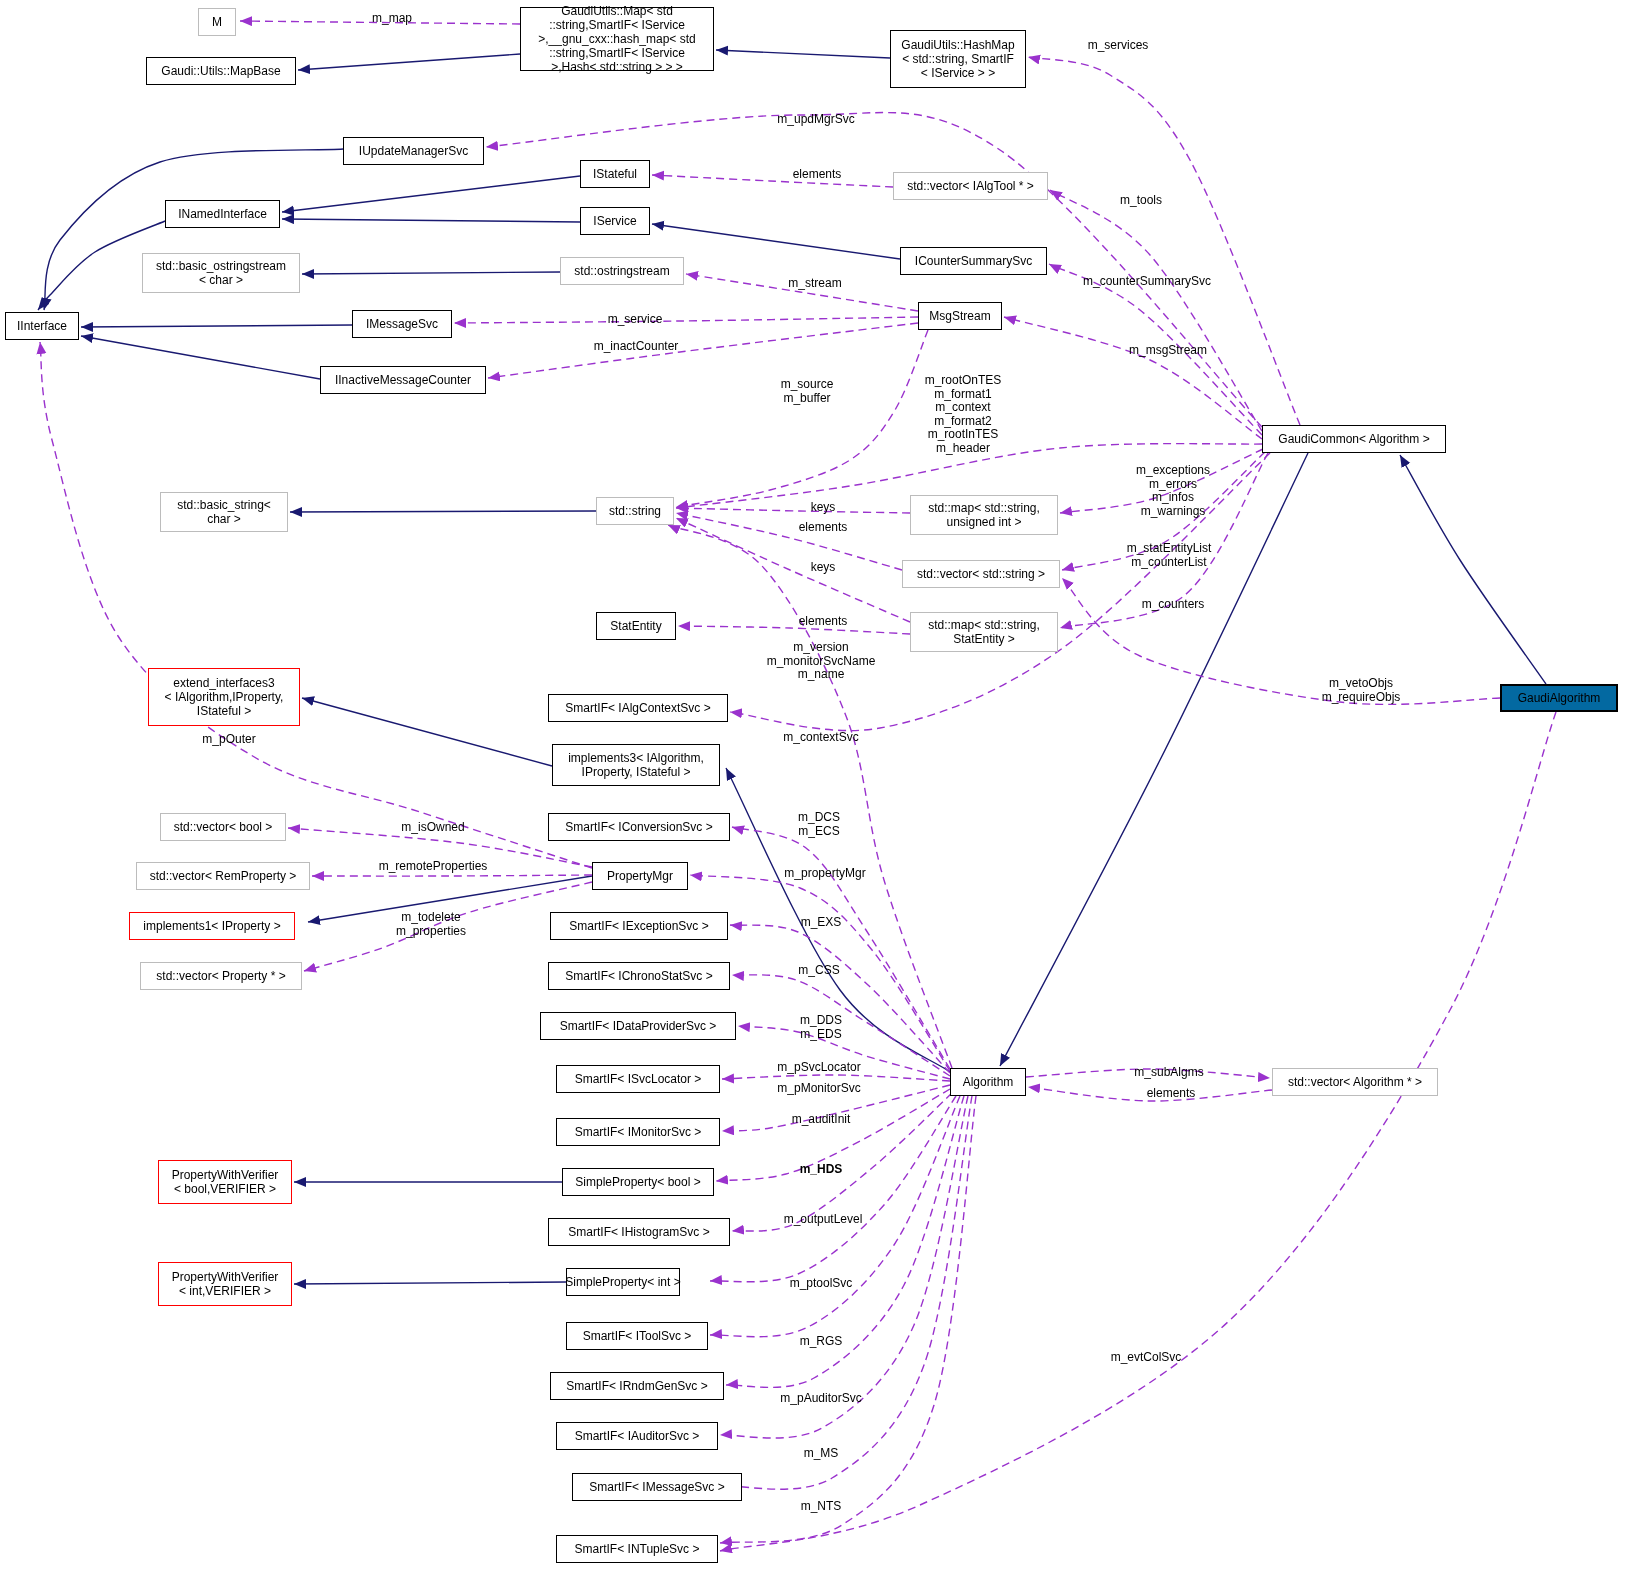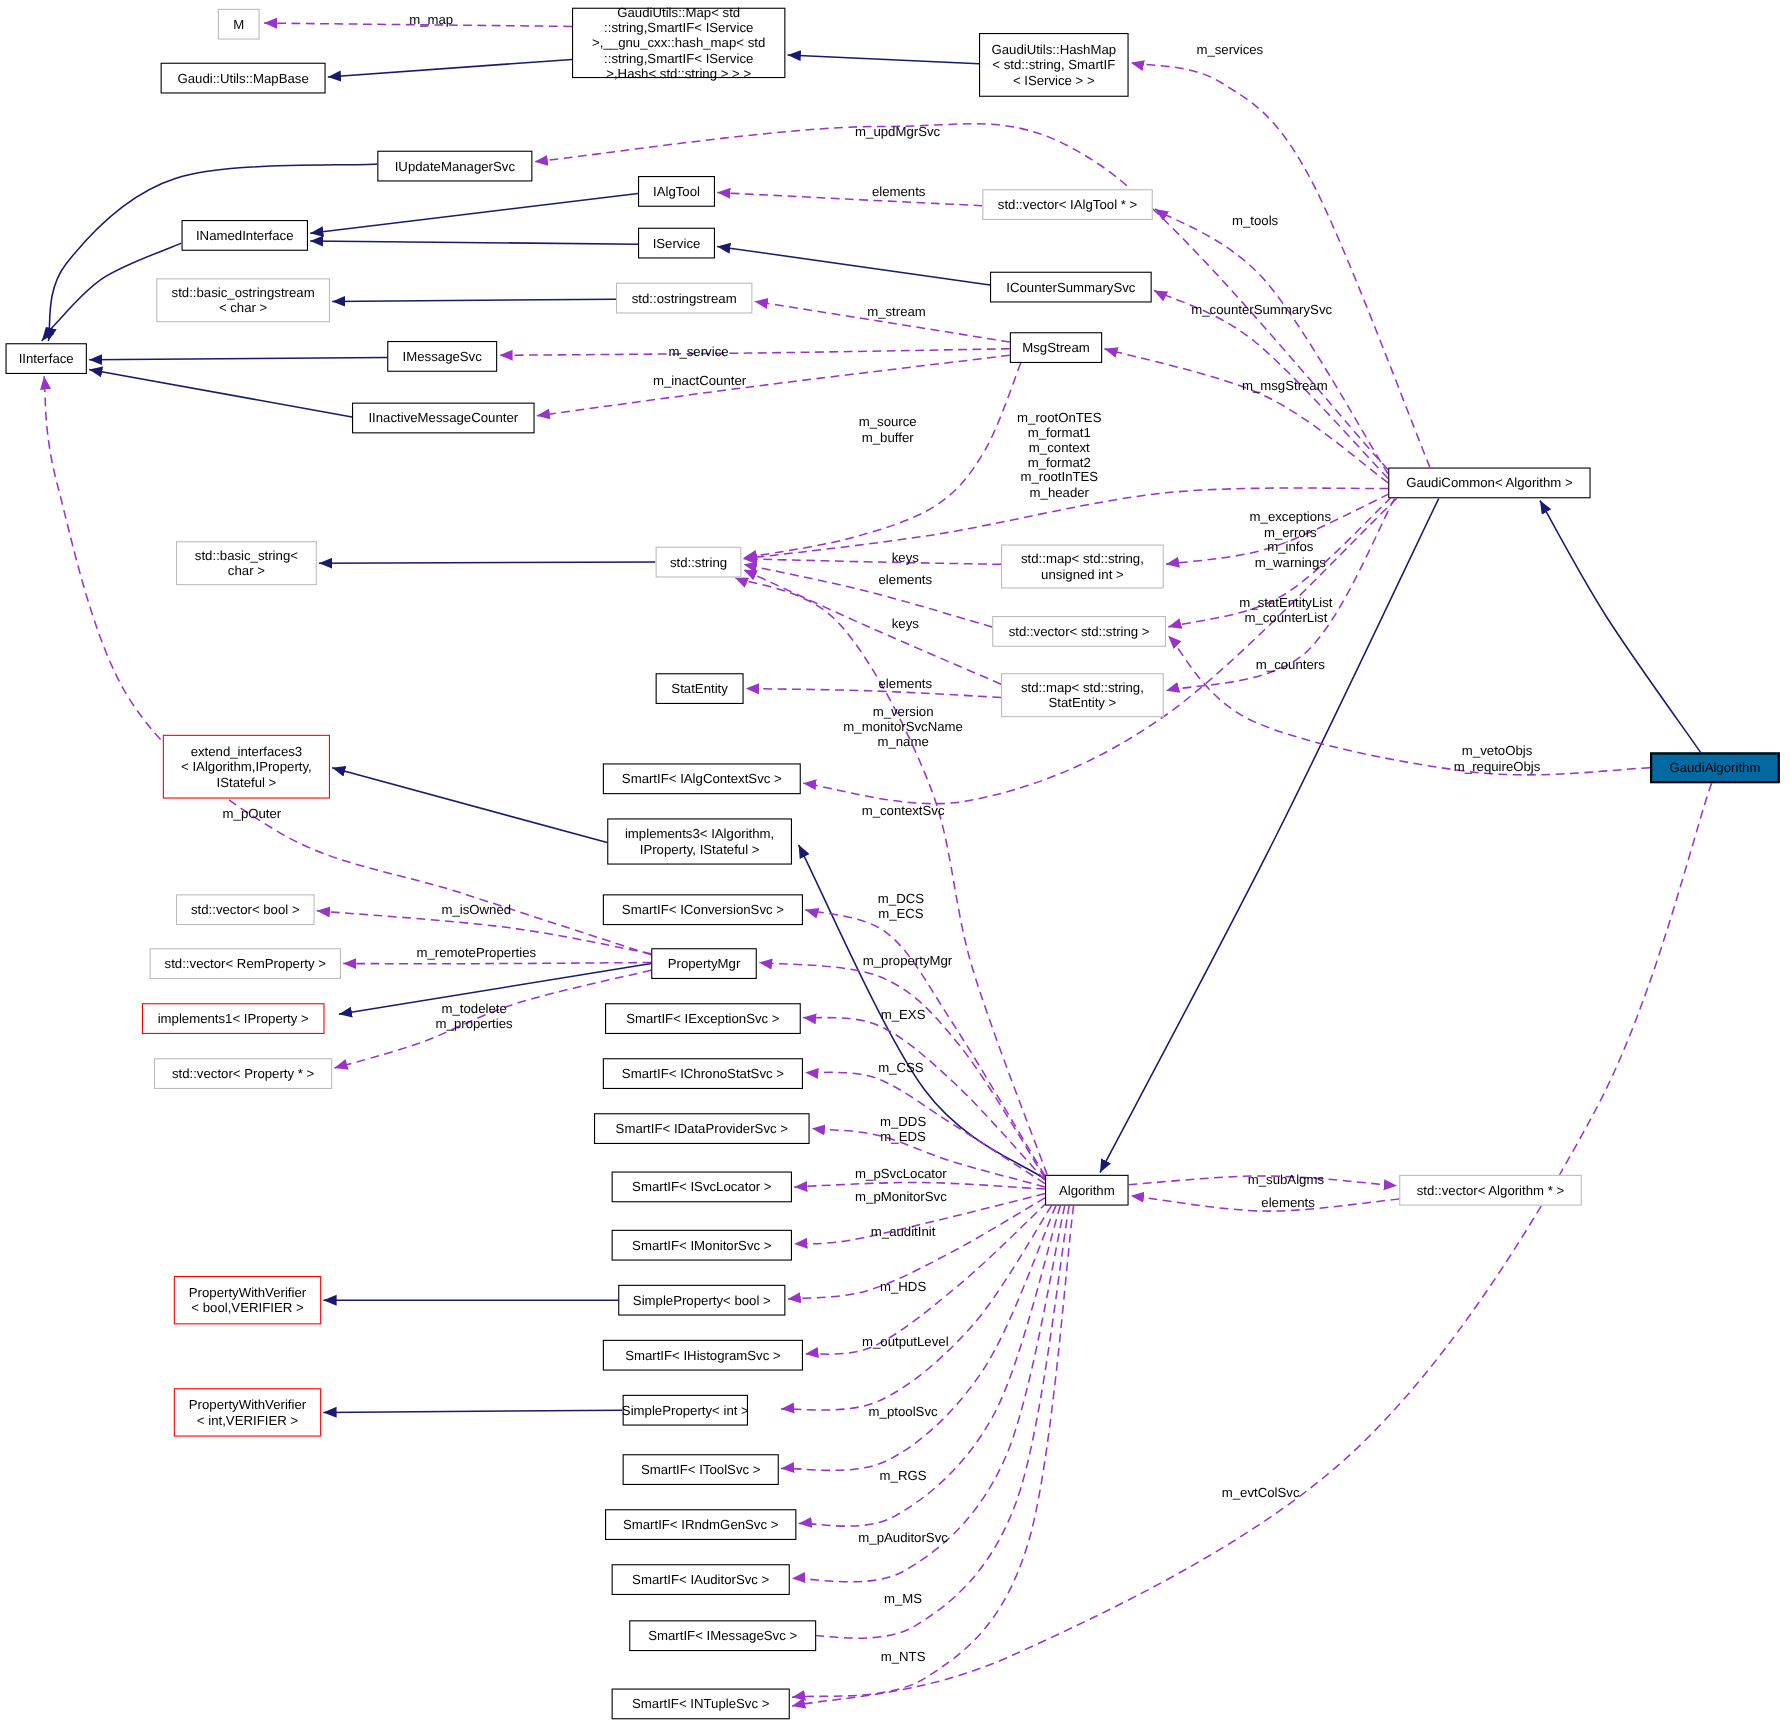--- a/index.html
+++ b/index.html
@@ -112,21 +112,21 @@
       <div class="node-line">&lt; std::string, SmartIF</div>
       <div class="node-line">&lt; IService &gt; &gt;</div>
     </div>
     <div class="node class" style="left: 146px; top: 57px; width: 150px; height: 28px;">
       <div class="node-line">Gaudi::Utils::MapBase</div>
     </div>
     <div class="node class" style="left: 343px; top: 137px; width: 141px; height: 28px;">
       <div class="node-line">IUpdateManagerSvc</div>
     </div>
     <div class="node class" style="left: 580px; top: 160px; width: 70px; height: 28px;">
-      <div class="node-line">IAlgTool</div>
+      <div class="node-line">IStateful</div>
     </div>
     <div class="node external" style="left: 893px; top: 172px; width: 155px; height: 28px;">
       <div class="node-line">std::vector&lt; IAlgTool * &gt;</div>
     </div>
     <div class="node class" style="left: 165px; top: 200px; width: 115px; height: 28px;">
       <div class="node-line">INamedInterface</div>
     </div>
     <div class="node class" style="left: 580px; top: 207px; width: 70px; height: 28px;">
       <div class="node-line">IService</div>
     </div>
@@ -379,21 +379,21 @@
     </div>
     <div class="elabel" style="left: 1169px; top: 1073px;">
       <div>m_subAlgms</div>
     </div>
     <div class="elabel" style="left: 1171px; top: 1094px;">
       <div>elements</div>
     </div>
     <div class="elabel" style="left: 821px; top: 1120px;">
       <div>m_auditInit</div>
     </div>
-    <div class="elabel" style="left: 821px; top: 1170px;">
+    <div class="elabel" style="left: 821px; top: 1170px; font-weight: bold;">
       <div>m_HDS</div>
     </div>
     <div class="elabel" style="left: 823px; top: 1220px;">
       <div>m_outputLevel</div>
     </div>
     <div class="elabel" style="left: 821px; top: 1284px;">
       <div>m_ptoolSvc</div>
     </div>
     <div class="elabel" style="left: 821px; top: 1342px;">
       <div>m_RGS</div>

